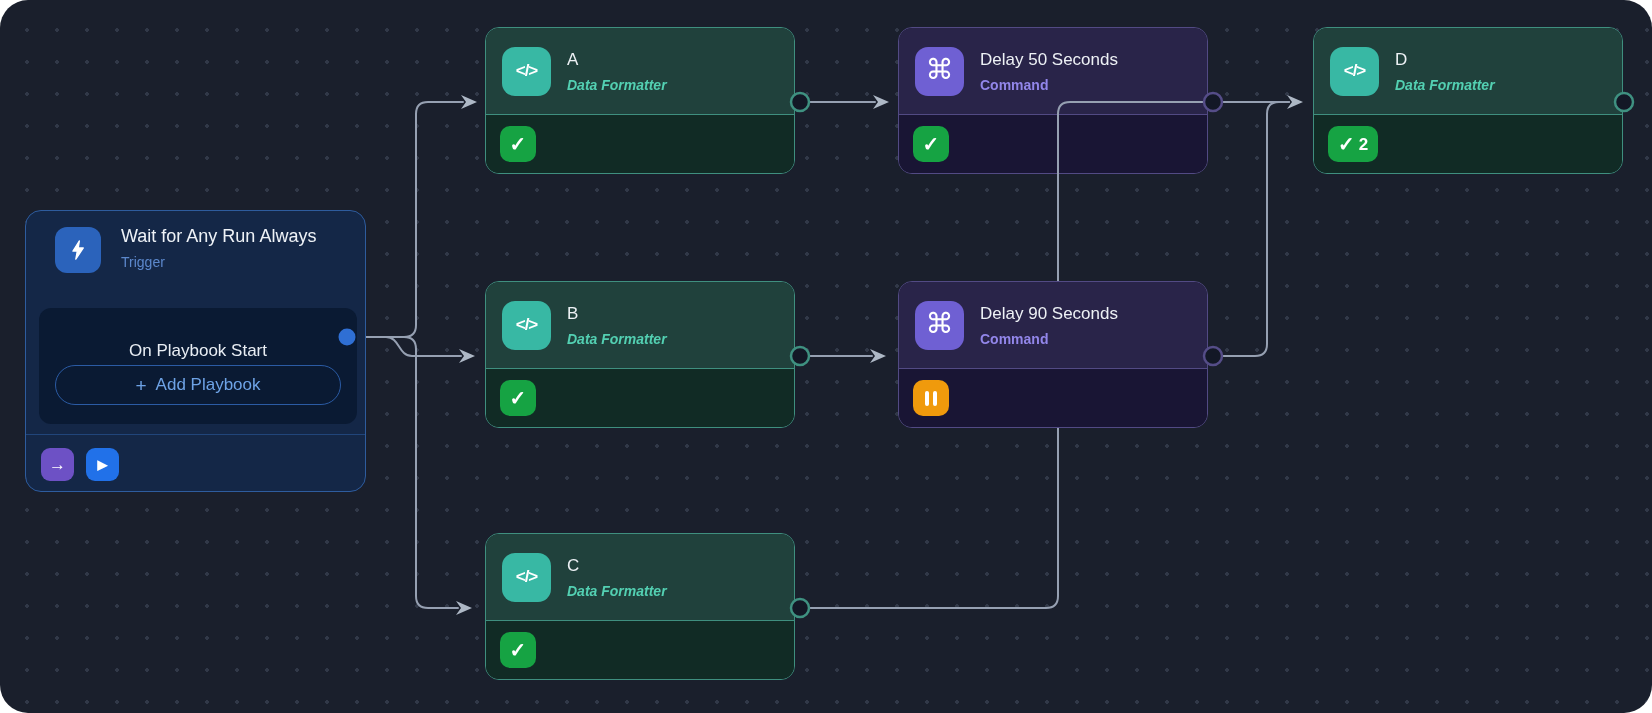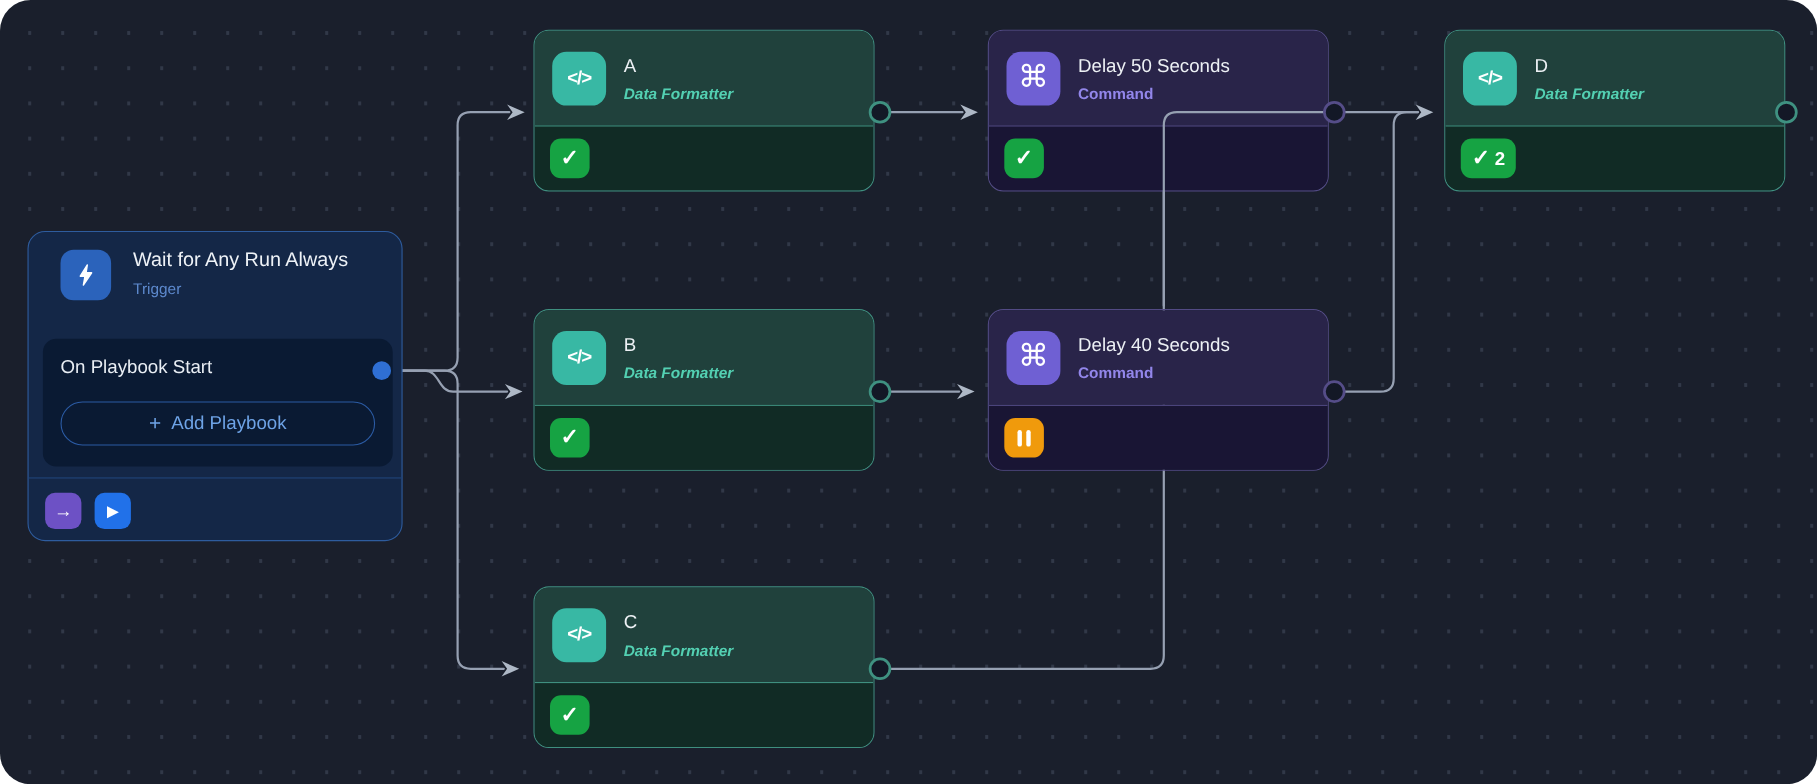--- a/index.html
+++ b/index.html
@@ -47,21 +47,21 @@
 
   
   .trigger-node{left:25px;top:210px;width:341px;height:282px;background:#142747;
     border:1.5px solid #2e5c9e;border-radius:16px;}
   .t-header{display:flex;align-items:flex-start;padding:16px 16px 0 29px;}
   .t-icon{width:46px;height:46px;border-radius:12px;background:#2b63bb;display:flex;align-items:center;justify-content:center;flex:0 0 auto;}
   .t-titles{margin-left:20px;}
   .t-title{font-size:18px;color:#eef2f7;line-height:1;margin-bottom:10px;}
   .t-subtitle{font-size:14px;font-weight:400;color:#5c88cc;line-height:1;}
   .event-card{position:absolute;left:13px;top:97px;width:318px;height:116px;background:#0a1a33;border-radius:12px;padding:14px 16px;}
-  .event-label{font-size:17px;color:#e9eef4;line-height:1;margin-top:3px;}
+  .event-label{font-size:17px;color:#e9eef4;line-height:1;margin-top:20px;text-align:center;}
   .add-trigger-btn{position:absolute;left:16px;top:57px;width:286px;height:40px;border:1.5px solid #2b5ba4;
     border-radius:20px;background:transparent;color:#6ea3e6;font-size:17px;font-family:"Liberation Sans",sans-serif;
     display:flex;align-items:center;justify-content:center;gap:9px;cursor:pointer;}
   .add-plus{font-size:19px;line-height:1;}
   .t-footer{position:absolute;left:0;top:223px;width:100%;height:59px;border-top:1.5px solid #21457a;
     display:flex;align-items:center;padding:0 15px;gap:12px;}
   .mini-btn{width:33px;height:33px;border-radius:9px;display:flex;align-items:center;justify-content:center;border:none;cursor:pointer;}
   .mini-btn.jump{background:#6d51c5;}
   .mini-btn.run{background:#2171e9;}
   .mini-btn .glyph{color:#fff;font-size:17px;font-weight:700;line-height:1;}
@@ -186,21 +186,21 @@
         </div>
     </div>
   </div>
 
   <div class="node action command" style="left:898px;top:281px;">
     <div class="n-header">
       <div class="icon-tile">
           <span class="cmd-glyph">⌘</span>
         </div>
       <div class="n-titles">
-        <div class="n-title">Delay 40 Seconds</div>
+        <div class="n-title">Delay 90 Seconds</div>
         <div class="n-subtitle">Command</div>
       </div>
     </div>
     <div class="n-footer">
       <div class="badge paused">
         <span class="pause-bars">
             <i></i>
             <i></i>
           </span>
       </div>

